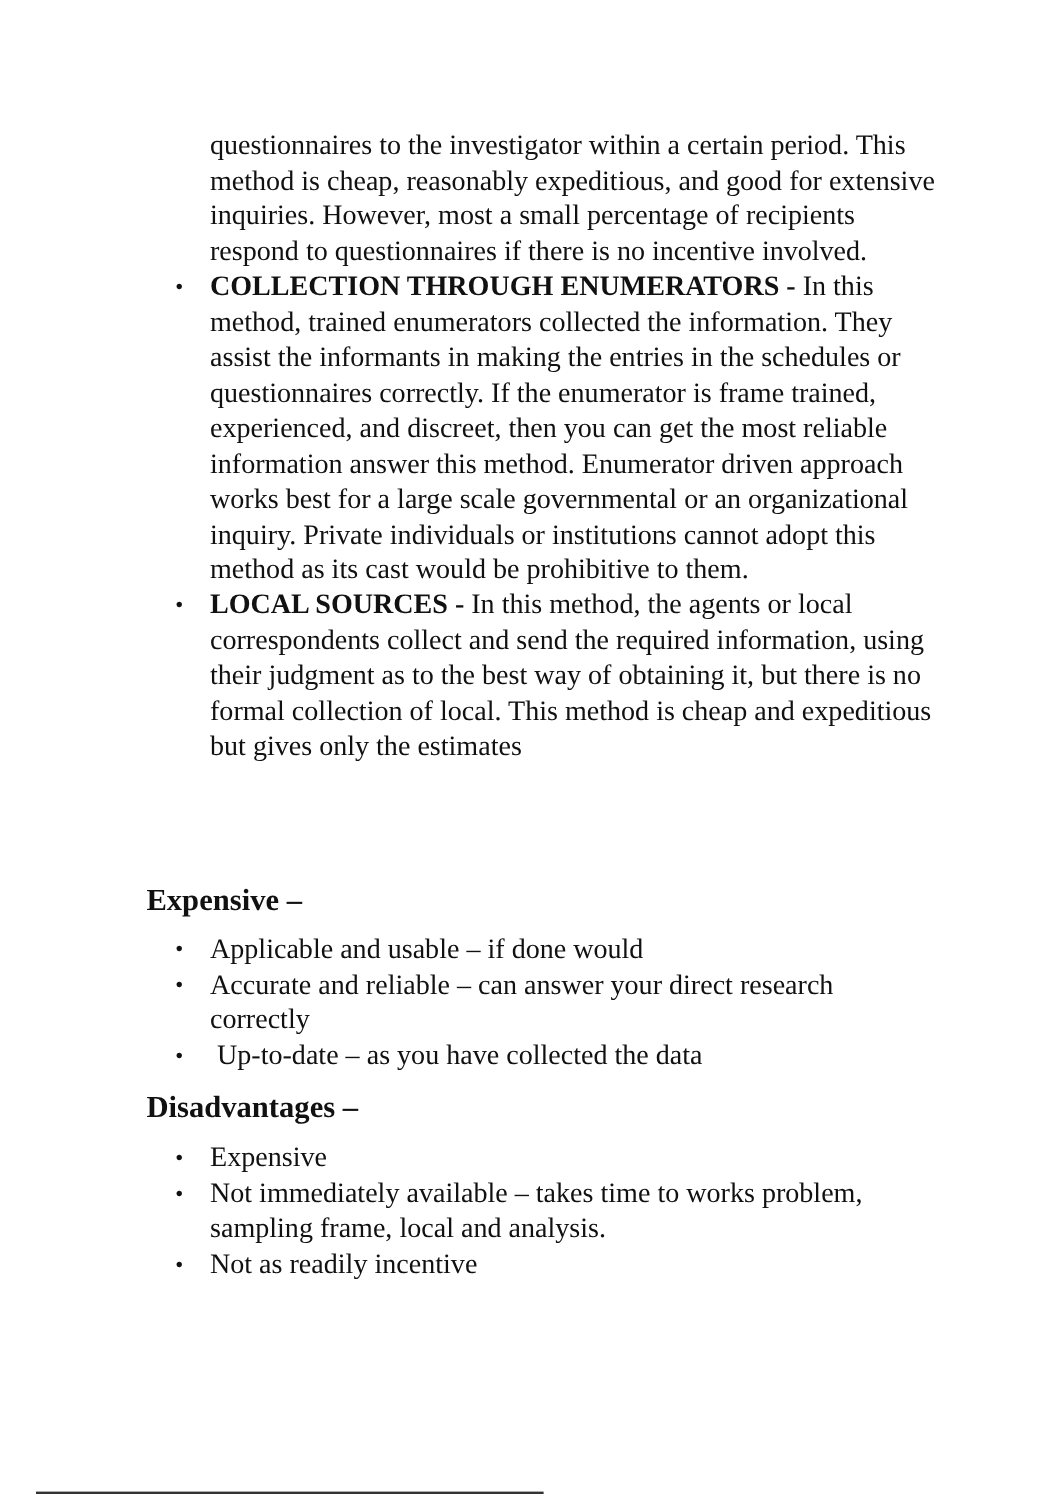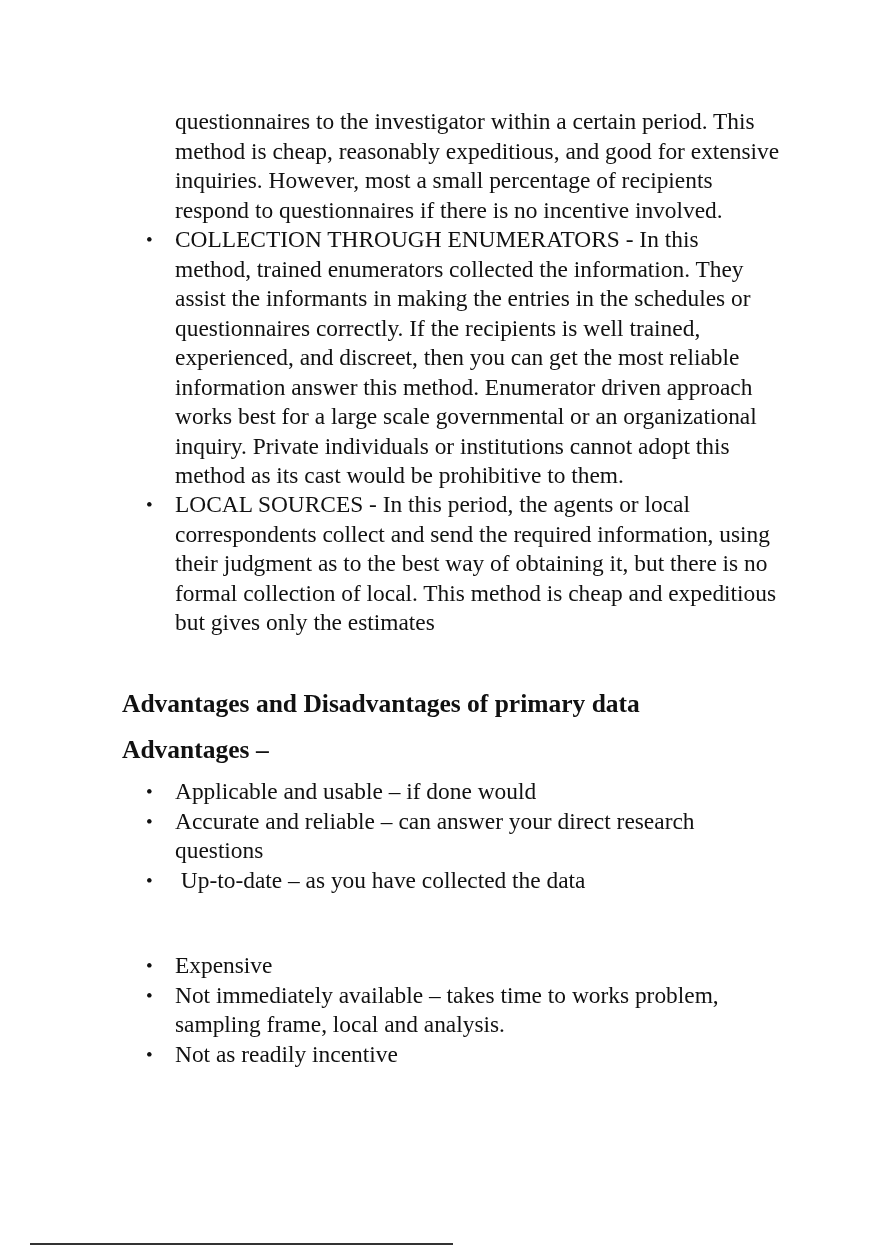--- a/index.html
+++ b/index.html
@@ -9,21 +9,21 @@
       color: #111111;
     }
     .page { position: absolute; left: 15px; top: 0; width: 880px; height: 1247px; }
     .line {
       position: absolute; left: 160px; white-space: nowrap;
       font-size: 23.4px; line-height: 29.5px;
     }
     .bullet {
       position: absolute; left: 131px; font-size: 19px; line-height: 29.5px;
     }
-    .b { font-weight: normal; }
+    .b { font-weight: bold; }
     .h2 {
       position: absolute; left: 107px; white-space: nowrap;
       font-weight: bold; font-size: 25.5px; line-height: 32px;
     }
     .rule {
       position: absolute; left: 15px; top: 1243px; width: 423px; height: 2px;
       background: #333333;
     }
   </style>
 </head>
@@ -36,50 +36,50 @@
     <div class="line" style="top:136.5px">method is cheap, reasonably expeditious, and good for extensive</div>
     <div class="line" style="top:166px">inquiries. However, most a small percentage of recipients</div>
     <div class="line" style="top:195.5px">respond to questionnaires if there is no incentive involved.</div>
   </div>
 
   <div>
     <div class="bullet" style="top:225px">•</div>
     <div class="line" style="top:225px"><span class="b">COLLECTION THROUGH ENUMERATORS -</span><span> In this</span></div>
     <div class="line" style="top:254.5px">method, trained enumerators collected the information. They</div>
     <div class="line" style="top:284px">assist the informants in making the entries in the schedules or</div>
-    <div class="line" style="top:313.5px">questionnaires correctly. If the recipients is well trained,</div>
+    <div class="line" style="top:313.5px">questionnaires correctly. If the enumerator is frame trained,</div>
     <div class="line" style="top:343px">experienced, and discreet, then you can get the most reliable</div>
     <div class="line" style="top:372.5px">information answer this method. Enumerator driven approach</div>
     <div class="line" style="top:402px">works best for a large scale governmental or an organizational</div>
     <div class="line" style="top:431.5px">inquiry. Private individuals or institutions cannot adopt this</div>
     <div class="line" style="top:461px">method as its cast would be prohibitive to them.</div>
   </div>
 
   <div>
     <div class="bullet" style="top:490px">•</div>
-    <div class="line" style="top:490px"><span class="b">LOCAL SOURCES -</span><span> In this period, the agents or local</span></div>
+    <div class="line" style="top:490px"><span class="b">LOCAL SOURCES -</span><span> In this method, the agents or local</span></div>
     <div class="line" style="top:519.5px">correspondents collect and send the required information, using</div>
     <div class="line" style="top:549px">their judgment as to the best way of obtaining it, but there is no</div>
     <div class="line" style="top:578.5px">formal collection of local. This method is cheap and expeditious</div>
     <div class="line" style="top:608px">but gives only the estimates</div>
   </div>
 
-  <div class="h2" style="top:688px">Advantages and Disadvantages of primary data</div>
 
-  <div class="h2" style="top:734px">Advantages –</div>
+  <div class="h2" style="top:734px">Expensive –</div>
   <div>
     <div class="bullet" style="top:777px">•</div>
     <div class="line" style="top:777px">Applicable and usable – if done would</div>
     <div class="bullet" style="top:806.5px">•</div>
     <div class="line" style="top:806.5px">Accurate and reliable – can answer your direct research</div>
-    <div class="line" style="top:836px">questions</div>
+    <div class="line" style="top:836px">correctly</div>
     <div class="bullet" style="top:865.5px">•</div>
     <div class="line" style="top:865.5px; white-space:pre"> Up-to-date – as you have collected the data</div>
   </div>
 
+  <div class="h2" style="top:907px">Disadvantages –</div>
   <div>
     <div class="bullet" style="top:951px">•</div>
     <div class="line" style="top:951px">Expensive</div>
     <div class="bullet" style="top:980.5px">•</div>
     <div class="line" style="top:980.5px">Not immediately available – takes time to works problem,</div>
     <div class="line" style="top:1010px">sampling frame, local and analysis.</div>
     <div class="bullet" style="top:1039.5px">•</div>
     <div class="line" style="top:1039.5px">Not as readily incentive</div>
   </div>
 

